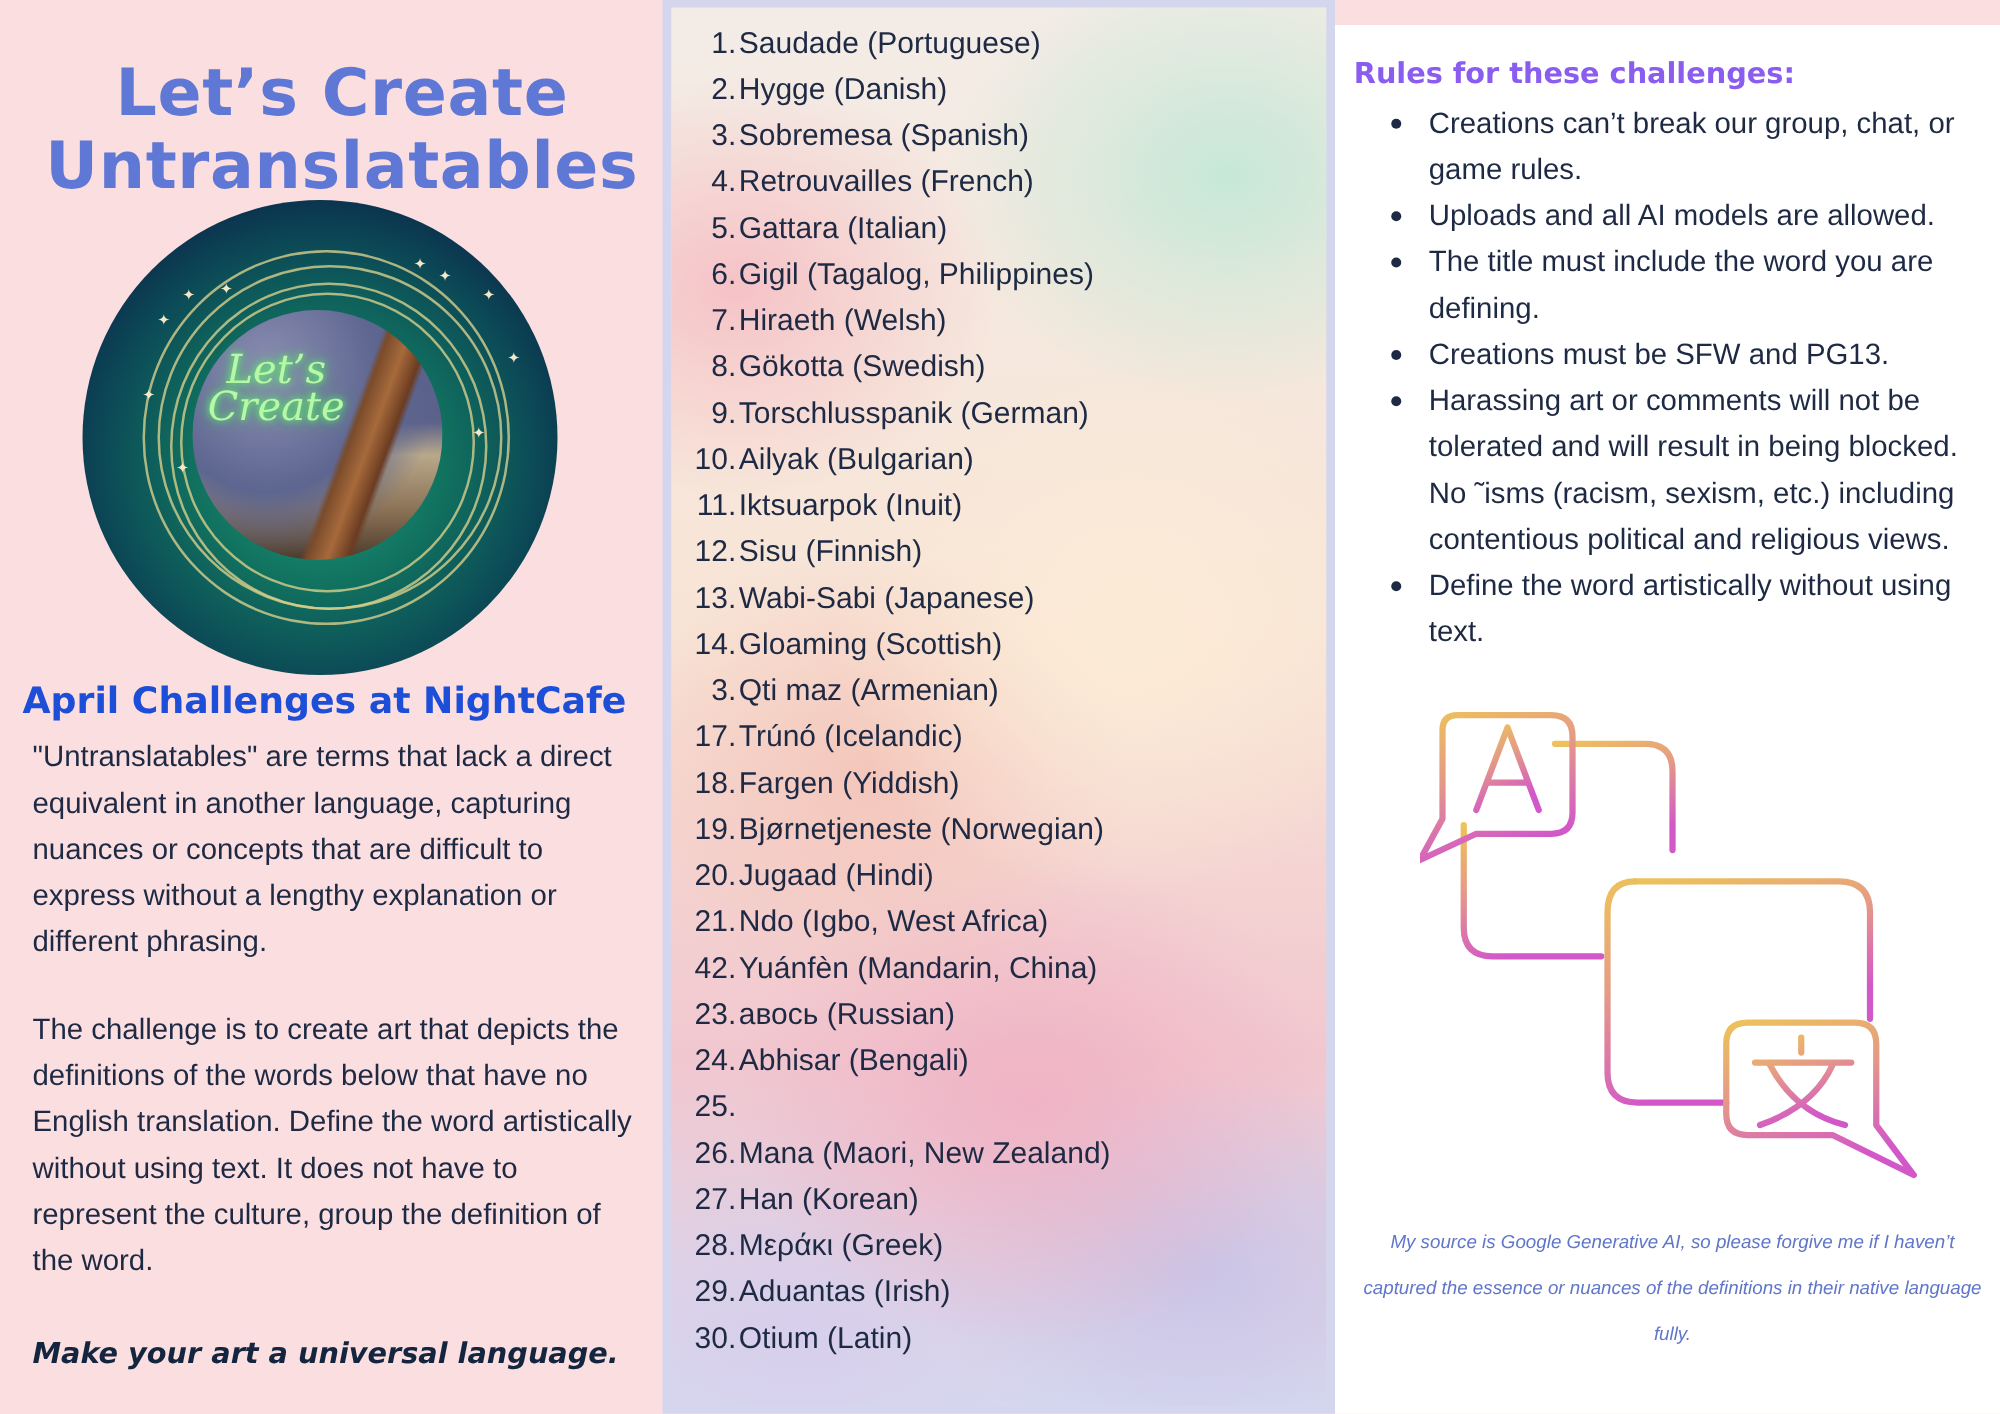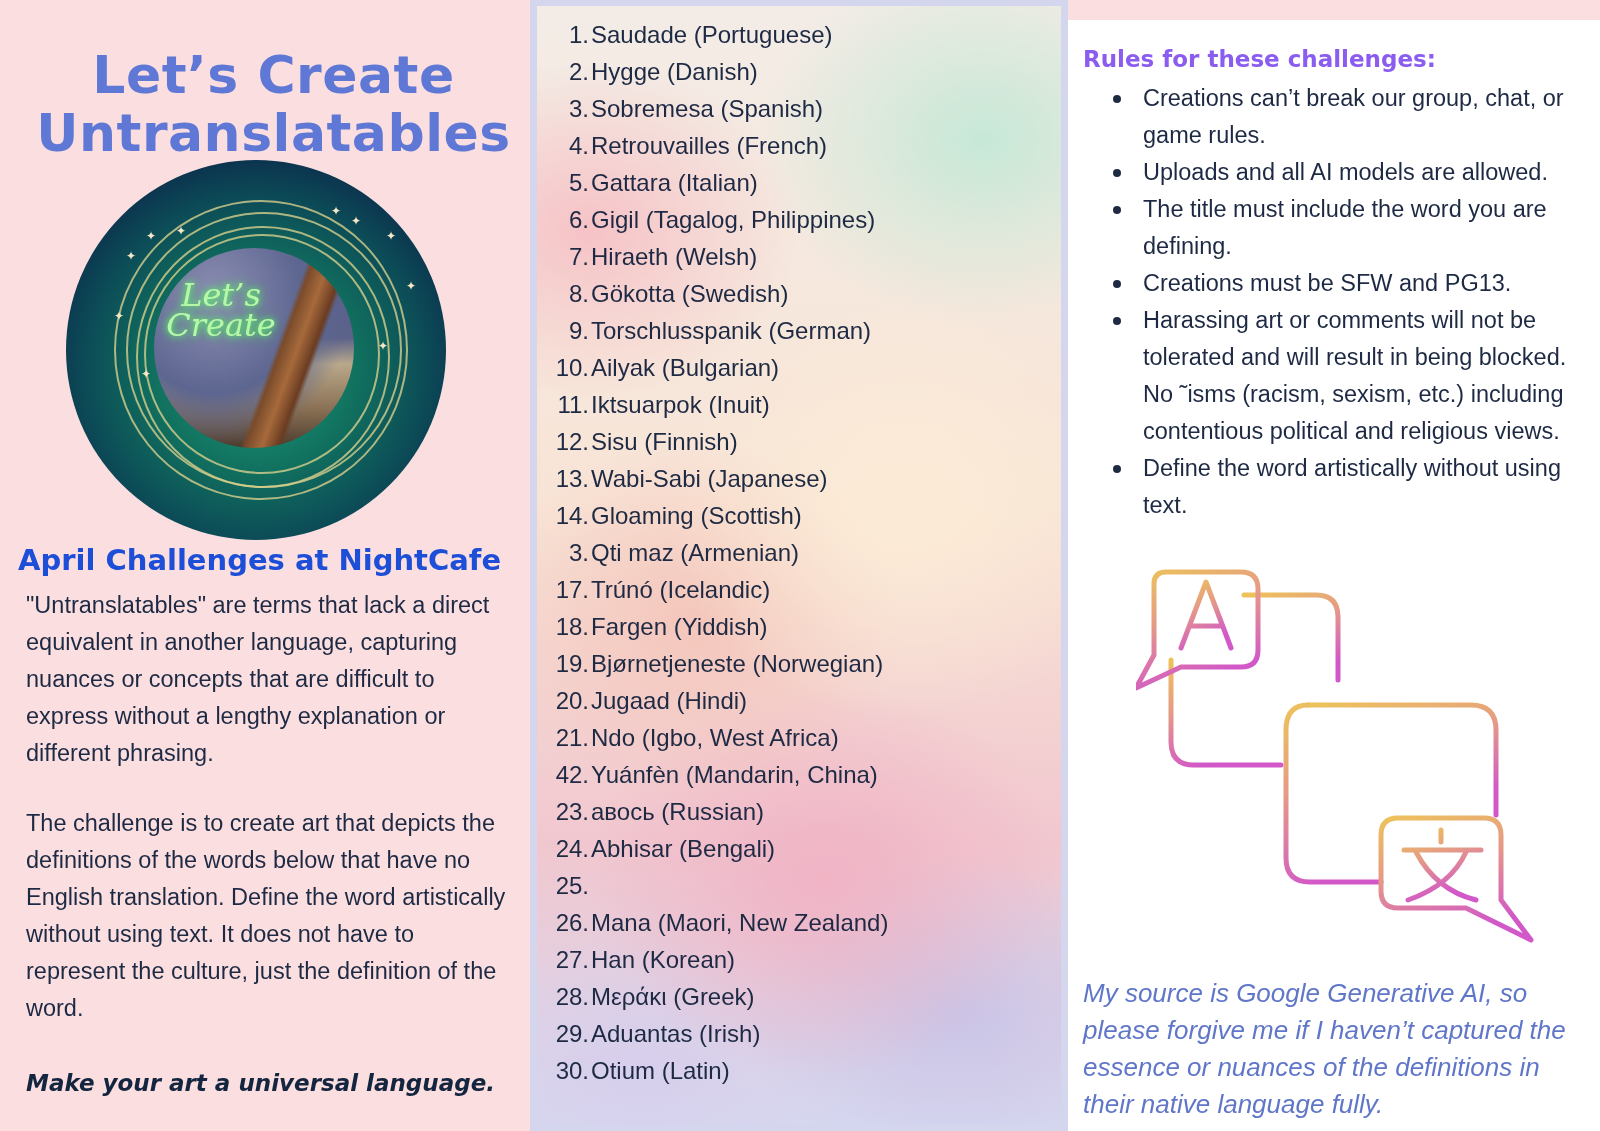--- a/index.html
+++ b/index.html
@@ -115,21 +115,21 @@
   }
   .rules li .bullet {
     position: absolute; left: 30px; top: 15px; width: 8px; height: 8px; border-radius: 50%;
     background: #1e2a44;
   }
   .translate-icon {
     position: absolute; left: 1136px; top: 560px; width: 410px; height: 390px;
   }
   .note {
     position: absolute; left: 1083px; top: 975px; width: 510px;
-    font-style: italic; font-size: 26px; line-height: 37px; color: #6076c9;
+    font-style: italic; font-size: 15px; line-height: 37px; color: #6076c9; text-align: center;
   }
 </style>
 </head>
 <body>
 
 <section class="col-left">
   <h1 class="title" style="margin:16px;">
     <div>Let’s Create</div>
     <div>Untranslatables</div>
   </h1>
@@ -151,21 +151,21 @@
     <span class="star" style="left:285px;top:55px;">✦</span>
     <span class="star" style="left:320px;top:70px;">✦</span>
     <span class="star" style="left:340px;top:120px;">✦</span>
     <span class="star" style="left:48px;top:150px;">✦</span>
     <span class="star" style="left:312px;top:180px;">✦</span>
     <span class="star" style="left:75px;top:208px;">✦</span>
   </div>
 
   <h2 class="subhead" style="margin:0;">April Challenges at NightCafe</h2>
   <p class="para p1" style="margin:0;">"Untranslatables" are terms that lack a direct equivalent in another language, capturing nuances or concepts that are difficult to express without a lengthy explanation or different phrasing.</p>
-  <p class="para p2" style="margin:0;">The challenge is to create art that depicts the definitions of the words below that have no English translation. Define the word artistically without using text. It does not have to represent the culture, just the definition of the word.</p>
+  <p class="para p2" style="margin:0;">The challenge is to create art that depicts the definitions of the words below that have no English translation. Define the word artistically without using text. It does not have to represent the culture, group the definition of the word.</p>
   <p class="tagline" style="margin:0;">Make your art a universal language.</p>
 </section>
 
 <section class="col-mid">
   <div class="mid-inner">
     <ol class="word-list" id="word-list">
         <li>
           <span class="num">1.</span>
           <span class="word">Saudade (Portuguese)</span>
         </li>

